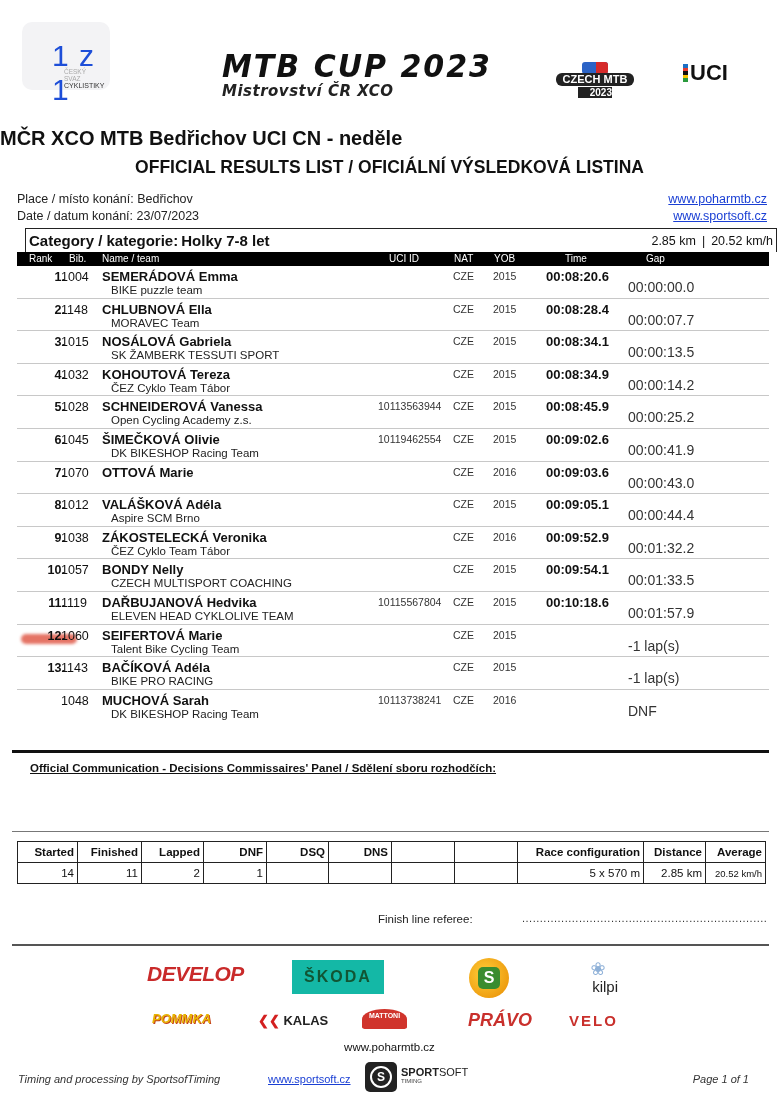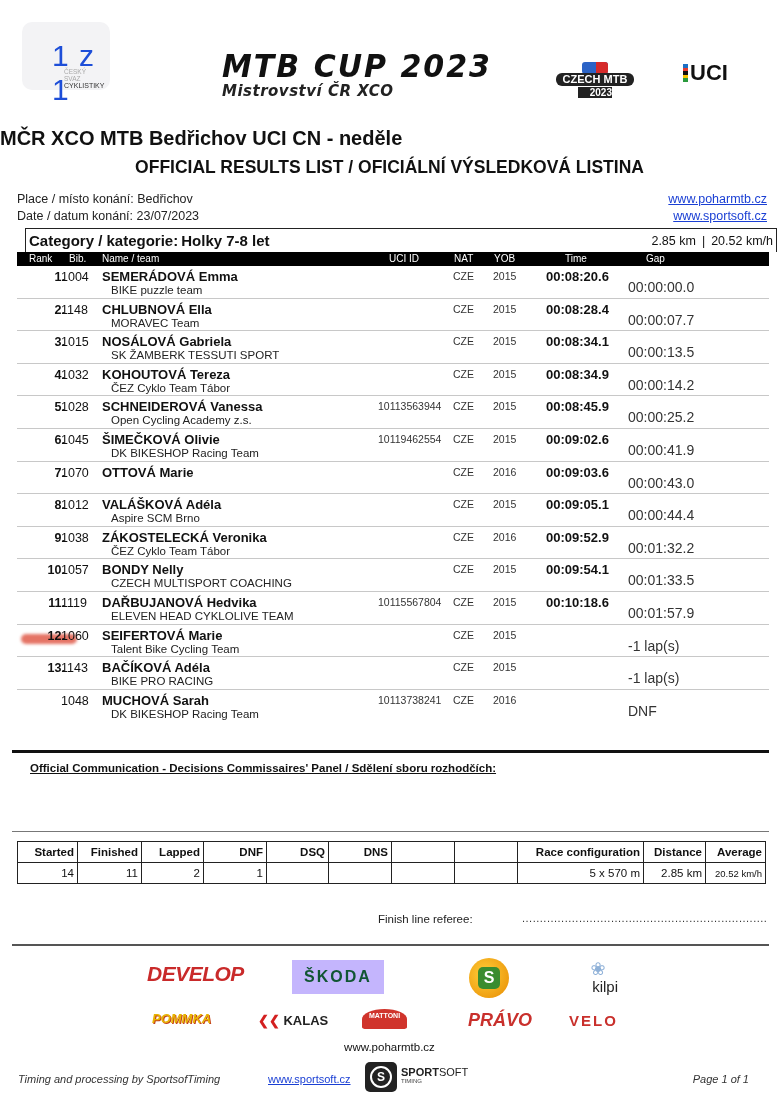--- a/index.html
+++ b/index.html
@@ -70,21 +70,21 @@
   .summary th { font-weight: 700; }
   .summary td.small { font-size: 9.5px; }
 
   .referee { position: absolute; left: 378px; top: 913px; font-size: 11.5px; color: #222; }
   .dots { position: absolute; left: 522px; top: 912px; width: 245px; font-size: 11px; color: #333; overflow: hidden; white-space: nowrap; letter-spacing: 0.5px; }
   .sepline2 { position: absolute; left: 12px; top: 944px; width: 757px; height: 2px; background: #555; }
 
   
   .sp { position: absolute; }
   .develop { left: 147px; top: 962px; font-size: 21px; font-weight: 900; font-style: italic; color: #c92a2a; letter-spacing: -0.5px; }
-  .skoda { left: 292px; top: 960px; width: 92px; height: 34px; background: #c4b5fd; text-align: center; font-size: 16px; font-weight: 700; color: #153; line-height: 34px; letter-spacing: 2px; }
+  .skoda { left: 292px; top: 960px; width: 92px; height: 34px; background: #14b8a6; text-align: center; font-size: 16px; font-weight: 700; color: #153; line-height: 34px; letter-spacing: 2px; }
   .sball { left: 469px; top: 958px; width: 40px; height: 40px; border-radius: 50%; background: radial-gradient(circle at 40% 40%, #ffcf3a, #e88a00); }
   .sball .inner { position: absolute; left: 9px; top: 9px; width: 22px; height: 22px; background: #3a8c2f; border-radius: 5px; color: #fff; font-weight: 900; font-size: 16px; text-align: center; line-height: 22px; }
   .kilpi { left: 578px; top: 960px; width: 40px; text-align: center; }
   .kilpi .knot { font-size: 18px; color: #8fb1d8; line-height: 18px; }
   .kilpi .w { font-size: 15px; color: #222; text-align: right; }
   .pornky { left: 152px; top: 1011px; font-size: 13px; font-weight: 900; font-style: italic; color: #e8b400; text-shadow: 1px 1px 0 #c4421a; }
   .kalas { left: 258px; top: 1013px; font-size: 13px; font-weight: 700; color: #222; }
   .kalas .k { color: #d32020; }
   .mattoni { left: 362px; top: 1009px; width: 45px; height: 20px; background: #d0342c; border-radius: 50% 50% 10% 10%; color: #fff; font-size: 7px; text-align: center; line-height: 14px; font-weight: 700; }
   .pravo { left: 468px; top: 1010px; font-size: 18px; font-weight: 900; font-style: italic; color: #c9302c; }

